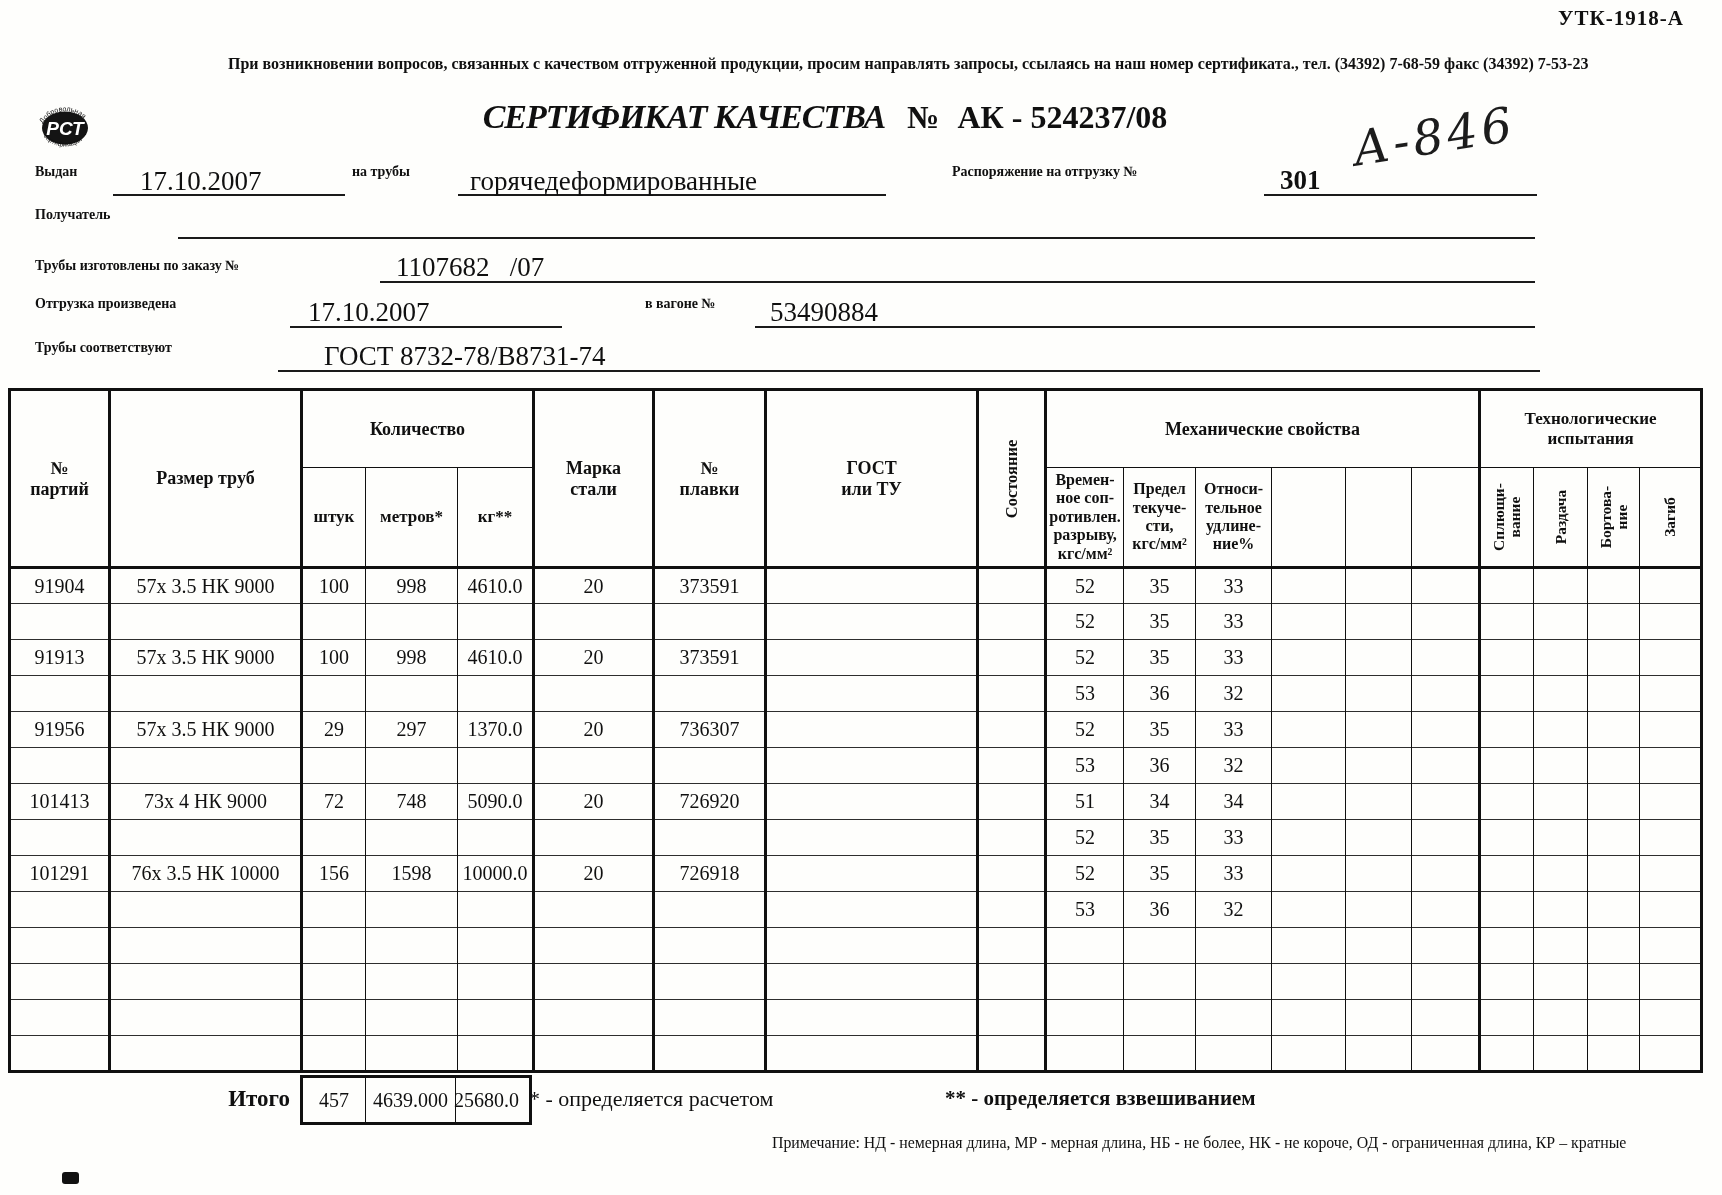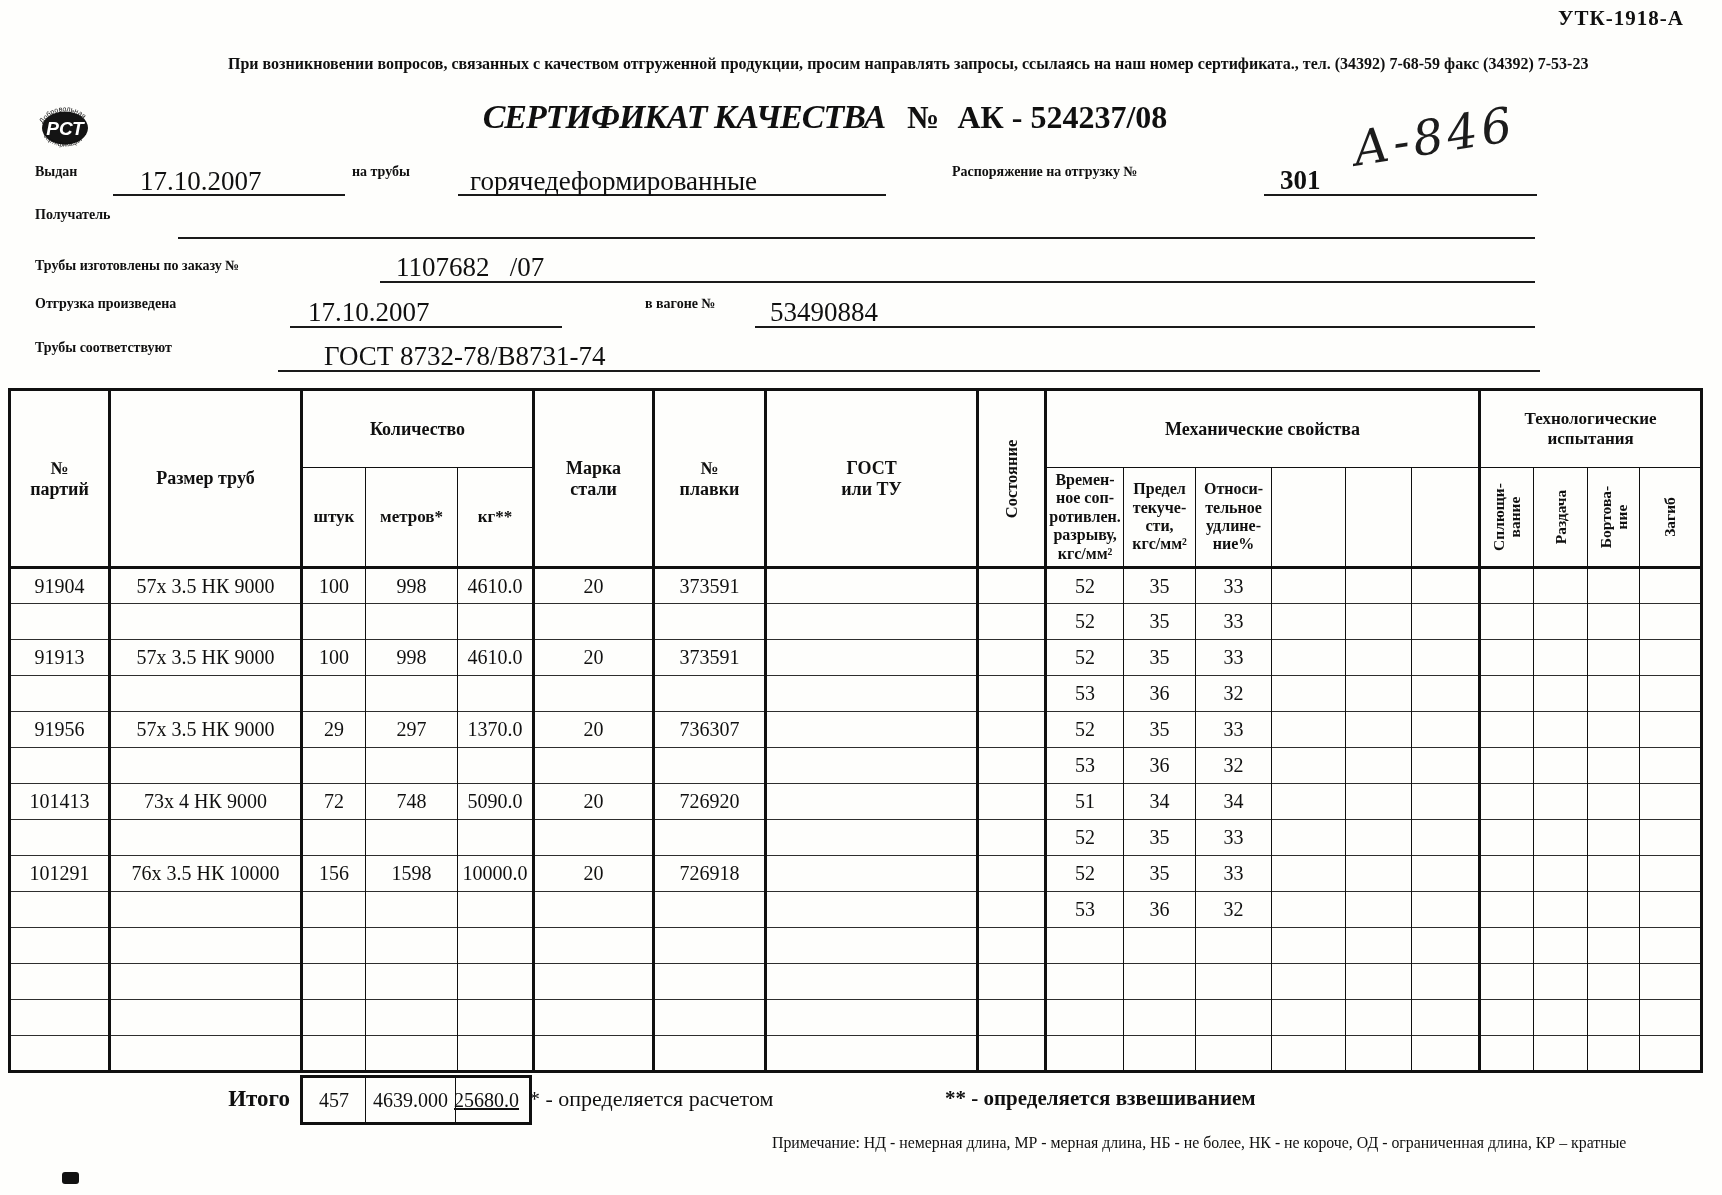--- a/index.html
+++ b/index.html
@@ -51,21 +51,21 @@
   tbody tr:first-child td{border-top:none;}
   tbody tr{height:36px;}
 
   
   .sum-label{position:absolute;left:130px;top:1086px;width:160px;text-align:right;font-weight:bold;font-size:23px;}
   .sumbox{position:absolute;left:300px;top:1075px;width:232px;height:50px;border:3px solid #101010;
           box-sizing:border-box;display:flex;}
   .sumbox .c{display:flex;align-items:center;justify-content:center;font-size:20px;box-sizing:border-box;}
   .sumbox .c1{width:62px;}
   .sumbox .c2{width:90px;border-left:1.5px solid #101010;}
-  .sumbox .c3{width:62px;border-left:1.5px solid #101010;text-decoration:underline;}
+  .sumbox .c3{width:62px;border-left:1.5px solid #101010;}
   .fn-star{position:absolute;left:529px;top:1086px;font-weight:normal;font-size:22px;white-space:nowrap;}
   .fn-dstar{position:absolute;left:945px;top:1086px;font-weight:bold;font-size:21px;white-space:nowrap;}
   .fn-note{position:absolute;left:772px;top:1134px;font-size:16px;white-space:nowrap;transform:scaleX(.99);transform-origin:left top;}
   .artifact{position:absolute;left:62px;top:1172px;width:17px;height:12px;background:#111;border-radius:3px;}
 </style>
 </head>
 <body>
 
 <div class="page">
 

